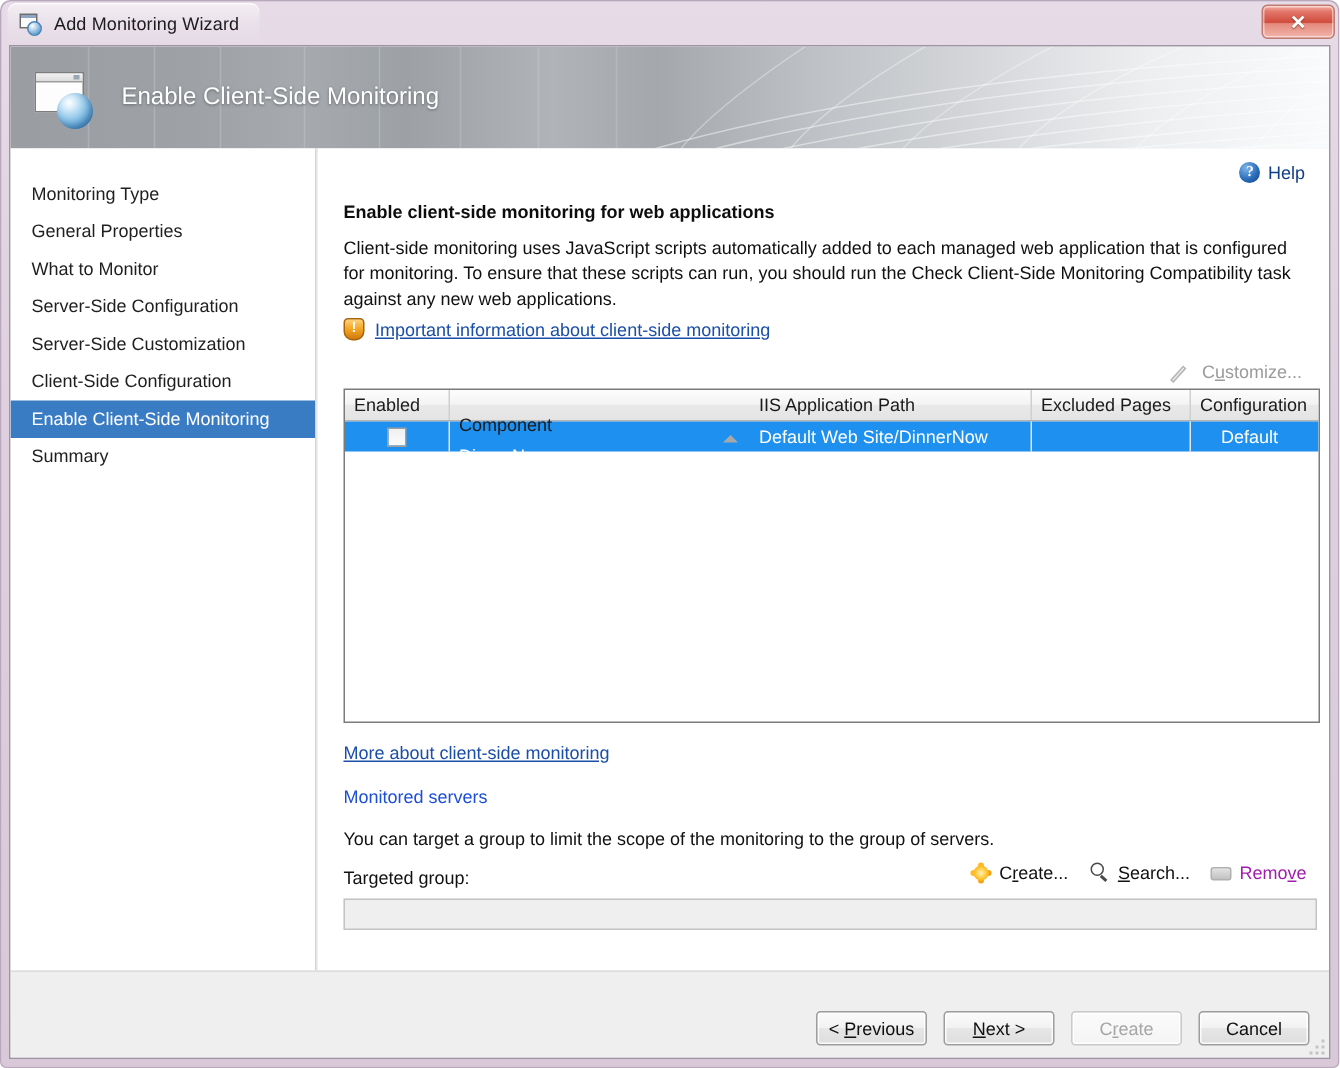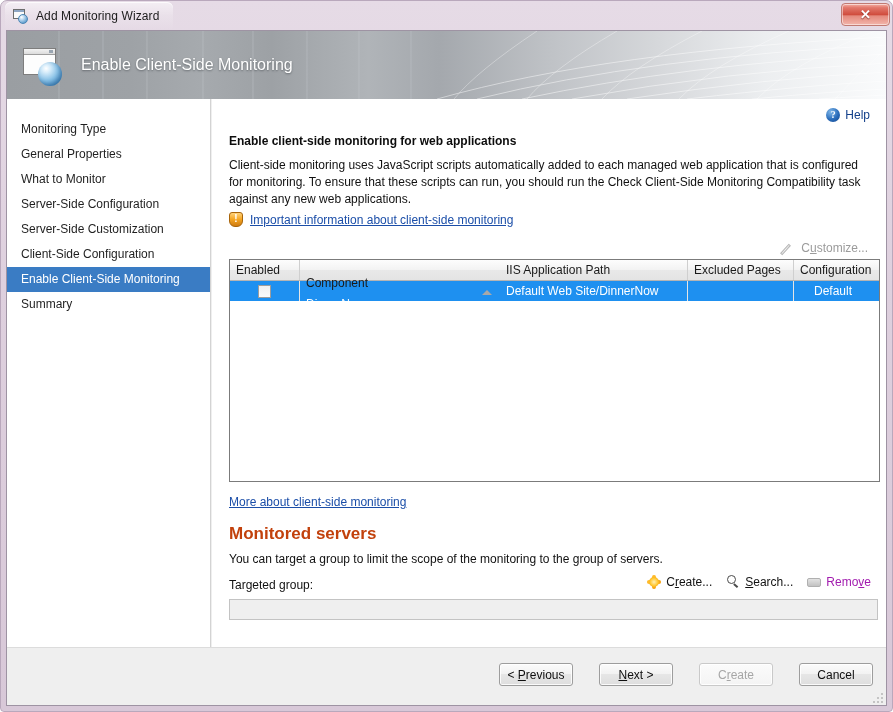--- a/index.html
+++ b/index.html
@@ -423,23 +423,23 @@
   
   .more-link {
     position: absolute;
     left: 17px;
     top: 396px;
   }
   .monitored-heading {
     position: absolute;
     left: 17px;
     top: 425px;
-    font-size: 17px;
-    font-weight: bold;
-    color: #c2410c;
+    font-size: 12px;
+    font-weight: normal;
+    color: #1d4ed8;
   }
   .monitored-desc {
     position: absolute;
     left: 17px;
     top: 453px;
     font-size: 12px;
     color: #111111;
   }
   .targeted-label {
     position: absolute;
@@ -537,23 +537,23 @@
     left: 0;
     top: 548px;
     right: 0;
     bottom: 0;
     background: #efefef;
     border-top: 1px solid #dcdcdc;
   }
   .footer-buttons {
     position: absolute;
     right: 13px;
-    top: 15px;
-    display: flex;
-    gap: 26px;
+    top: 26px;
+    display: flex;
+    gap: 11px;
   }
   .btn {
     width: 74px;
     height: 23px;
     font-size: 12px;
     font-family: "Liberation Sans", sans-serif;
     color: #0f0f0f;
     background: linear-gradient(180deg, #fbfbfb 0%, #f2f2f2 48%, #e6e6e6 50%, #dedede 100%);
     border: 1px solid #9d9d9d;
     border-radius: 3px;

